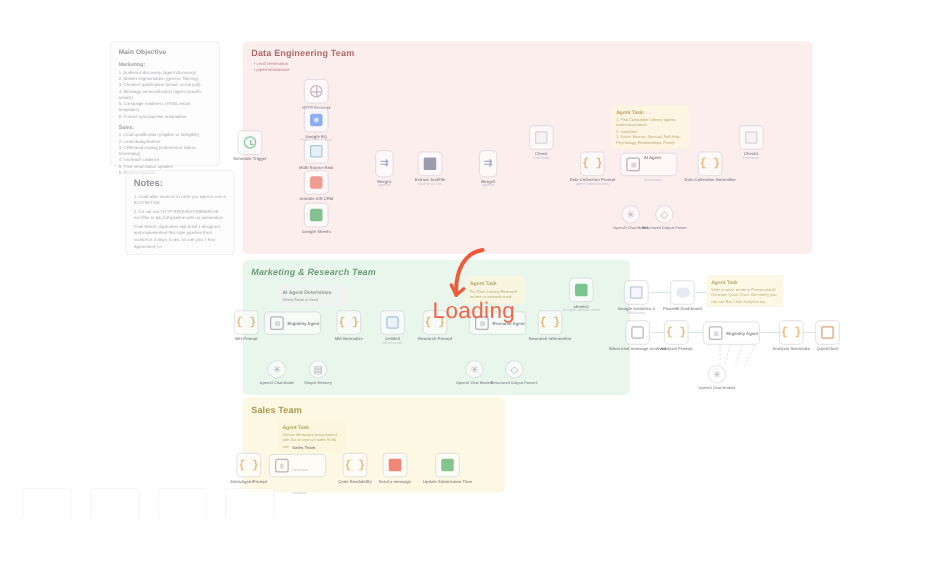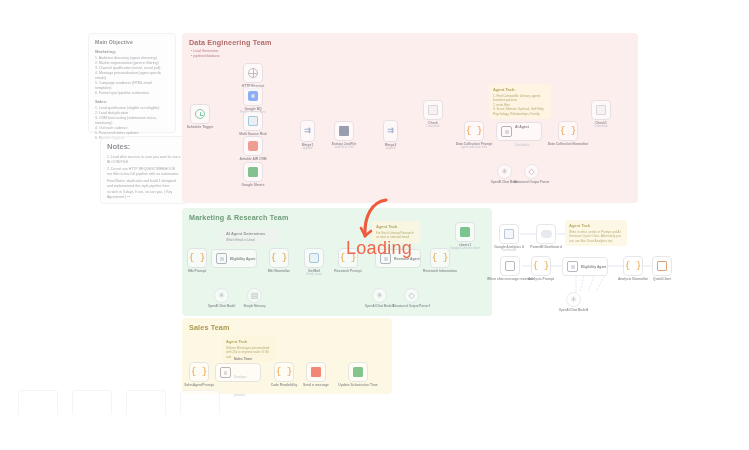--- a/index.html
+++ b/index.html
@@ -25,20 +25,21 @@
   }
   .sticky .st-title { font-size:5.2px; font-weight:700; color:#3a3a45; margin-bottom:4px; letter-spacing:.1px;}
   .sticky .st-big { font-size:7.5px; font-weight:700; color:#3a3a45; margin-bottom:4px;}
   .sticky .st-sub { font-size:4.2px; font-weight:700; color:#50505c; margin:3px 0 1.5px;}
   .sticky p { margin:2px 0 0; font-size:3.5px; line-height:1.5; color:#5c5c68;}
 
   
   .panel {
     position:absolute;
     border-radius:4px;
+    margin-left:12px;
   }
   .panel .panel-title {
     position:absolute; top:5px; left:7px;
     font-size:7.2px; font-weight:600; letter-spacing:.15px;
   }
   .panel .panel-bullets {
     position:absolute; top:16px; left:9px;
     font-size:3.4px; line-height:1.5;
   }
   .panel .panel-bullets div:before { content:"• "; }
@@ -337,21 +338,21 @@
     <span class="nsub">Download</span>
   </div>
 
   <div class="anno yellow" style="left:489px; top:84px; width:62px;">
     <div class="a-title">Agent Task:</div>
     <div class="a-body" style="white-space:pre-line;">1. Find Compatible Literary agents business persons
 2. must filter
 3. Score: Memoir, Spiritual, Self Help, Psychology, Relationships, Family</div>
   </div>
 
-  <div class="panel p-mkt" style="left:182px; top:208px; width:310px; height:108px;">
+  <div class="panel p-mkt" style="left:182px; top:208px; width:310px; height:108px;font-style:italic;">
     <div class="panel-title">Marketing &amp; Research Team</div>
   </div>
 
   <div class="anno grey" style="left:222px; top:228px; width:56px;">
     <div class="a-title">AI Agent Determines</div>
     <div class="a-body">Which Email is Used</div>
   </div>
 
   <div class="node sq" style="left:187px; top:248px;">
     <span class="brace">{ }</span>

